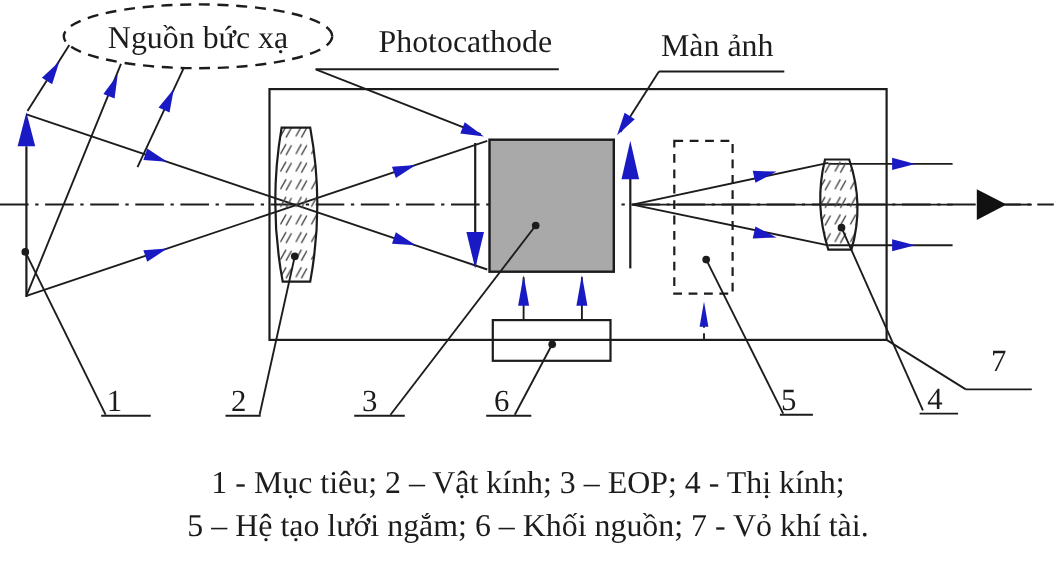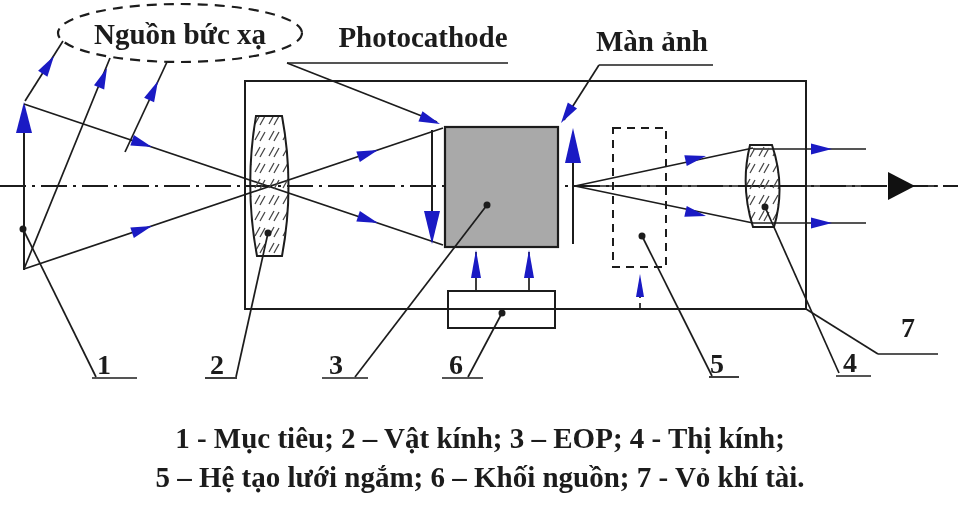--- a/index.html
+++ b/index.html
@@ -1,17 +1,17 @@
 <!DOCTYPE html>
 <html style="--background: #ffffff; --line: #1c1c1c; --ray-arrow-blue: #1a1ac4; --eop-fill: #a9a9a9; --exit-arrow-black: #111111;"><head>
 <meta charset="utf-8">
 <style>
   html,body{margin:0;padding:0;background:#fff;}
   .stage{position:relative;width:960px;height:512px;background:var(--background,#fff);
-         font-family:"Liberation Serif","DejaVu Serif",serif;font-weight:bold;}
+         font-family:"Liberation Serif","DejaVu Serif",serif;}
   svg{display:block;}
   svg text{fill:var(--line,#1c1c1c);}
   .ln{stroke:var(--line,#1c1c1c);stroke-width:2;fill:none;}
   .thin{stroke-width:1.7;}
   .axis{stroke-dasharray:26 6 3 6;stroke-width:1.8;}
   .dashE{stroke-dasharray:10 7;stroke-width:2.2;}
   .dashB{stroke-dasharray:8 6;}
   .dashS{stroke-dasharray:6 5;}
   .bluef{fill:var(--ray-arrow-blue,#1a1ac4);stroke:none;}
   .blackf{fill:var(--exit-arrow-black,#111);stroke:none;}

